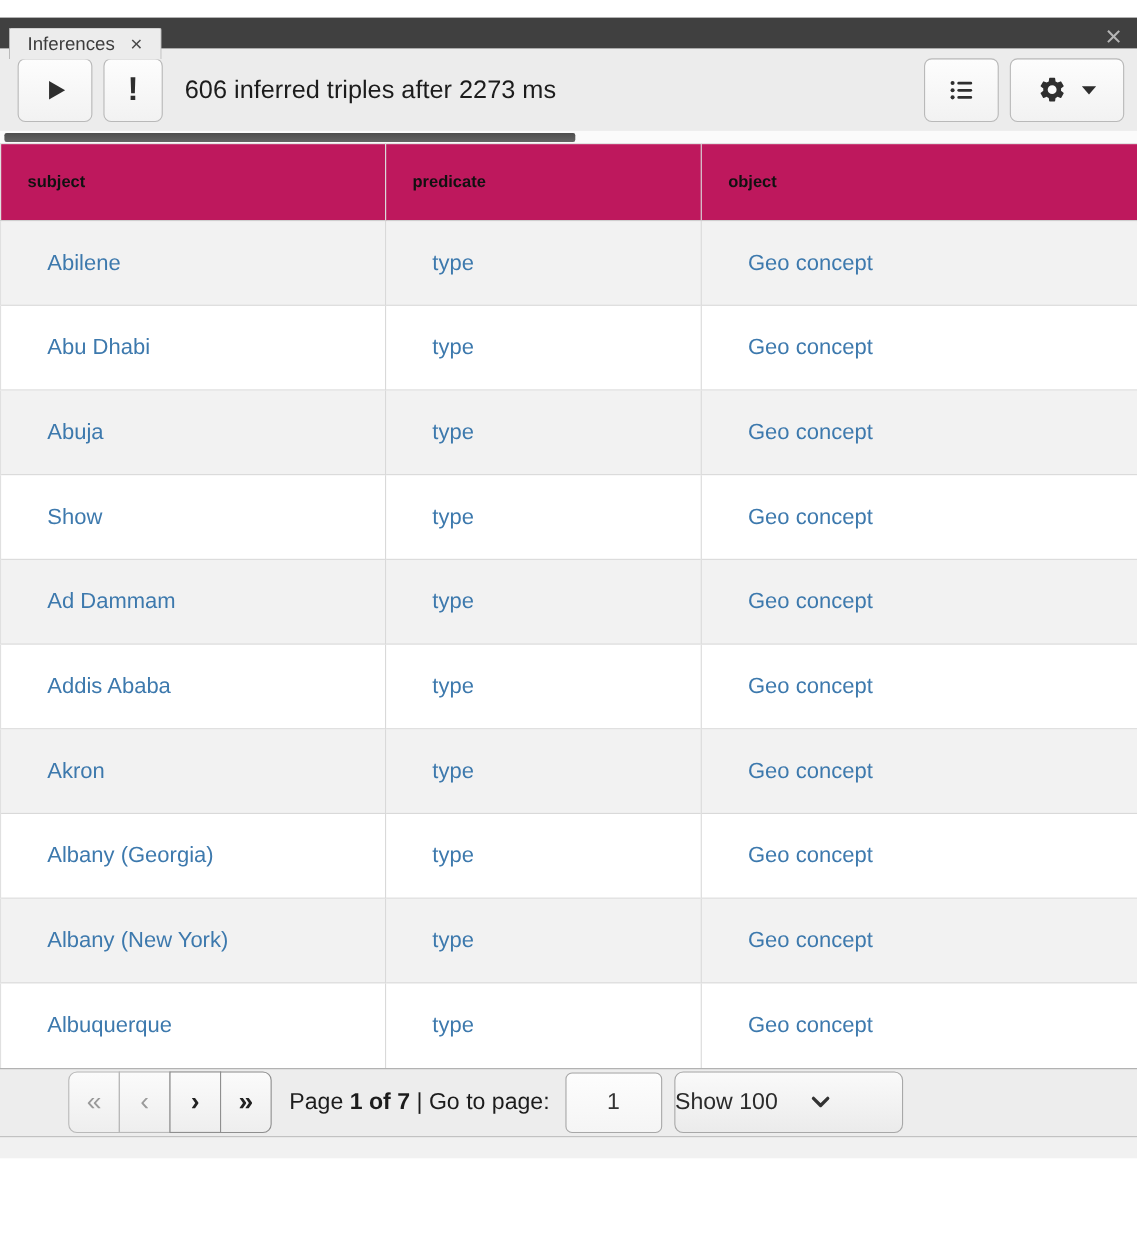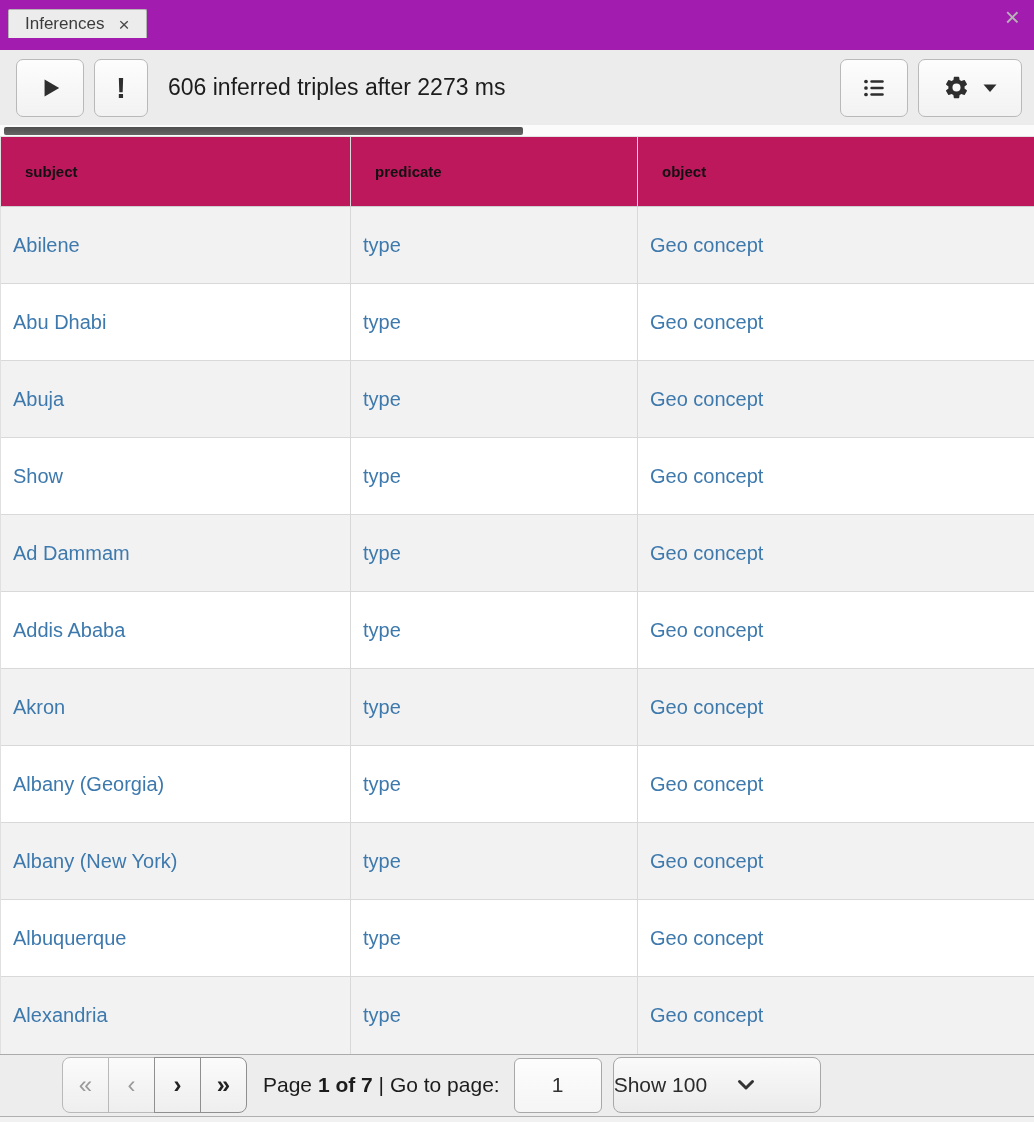--- a/index.html
+++ b/index.html
@@ -1,20 +1,20 @@
 <!DOCTYPE html>
 <html><head>
 <meta charset="utf-8">
 <style>
   * { margin:0; padding:0; box-sizing:border-box; }
   html,body { width:1034px; height:1122px; background:#fff; overflow:hidden; }
   body { font-family:"Liberation Sans","DejaVu Sans",sans-serif; color:#1c1c1c; }
 
   
-  .tabbar { position:relative; height:50px; background:#a21caf; }
+  .tabbar { position:relative; height:28px; background:#404040;margin-top:16px; }
   .tab {
     position:absolute; left:8px; top:9px; height:29px;
     background:#ececec; border:1px solid #b5b5b5; border-bottom:none;
     border-radius:2px 2px 0 0;
     display:flex; align-items:center; gap:14px; padding:0 16px;
     font-size:17px; color:#3c3c3c; cursor:default;
   }
   .tab-close { font-size:19px; color:#4a4a4a; line-height:1; cursor:pointer; }
   .window-close {
     position:absolute; right:14px; top:4px;
@@ -49,21 +49,21 @@
   table { width:1034px; border-collapse:collapse; table-layout:fixed;
           border-top:1px solid #e2e2e2; }
   col.c1 { width:350px; } col.c2 { width:287px; } col.c3 { width:397px; }
   th {
     height:70px; text-align:left; vertical-align:middle; padding-left:24px;
     font-size:15px; font-weight:700; color:#111; background:#be185d;
     border-right:1px solid #d9d9d9; border-bottom:1px solid #cfcfcf;
   }
   th:first-child { border-left:1px solid #e0e0e0; }
   td {
-    height:77px; vertical-align:middle; padding-left:12px;
+    height:77px; vertical-align:middle; padding-left:42px;
     font-size:20px; border-right:1px solid #d9d9d9; border-top:1px solid #d9d9d9;
   }
   td:first-child { border-left:1px solid #e0e0e0; }
   tbody tr:nth-child(odd) td { background:#f2f2f2; }
   tbody tr:nth-child(even) td { background:#ffffff; }
   td span.cell-link { color:#3d79ad; cursor:pointer; }
 
   
   .footer {
     height:63px; background:#ededed; border-top:1px solid #ababab;
@@ -201,25 +201,20 @@
     <tr>
       <td><span class="cell-link">Albany (New York)</span></td>
       <td><span class="cell-link">type</span></td>
       <td><span class="cell-link">Geo concept</span></td>
     </tr>
     <tr>
       <td><span class="cell-link">Albuquerque</span></td>
       <td><span class="cell-link">type</span></td>
       <td><span class="cell-link">Geo concept</span></td>
     </tr>
-    <tr>
-      <td><span class="cell-link">Alexandria</span></td>
-      <td><span class="cell-link">type</span></td>
-      <td><span class="cell-link">Geo concept</span></td>
-    </tr>
   </tbody>
 </table>
 
 <div class="footer">
   <div class="pager">
     <div class="pbtn disabled">
       <span>«</span>
     </div>
     <div class="pbtn disabled">
       <span>‹</span>

